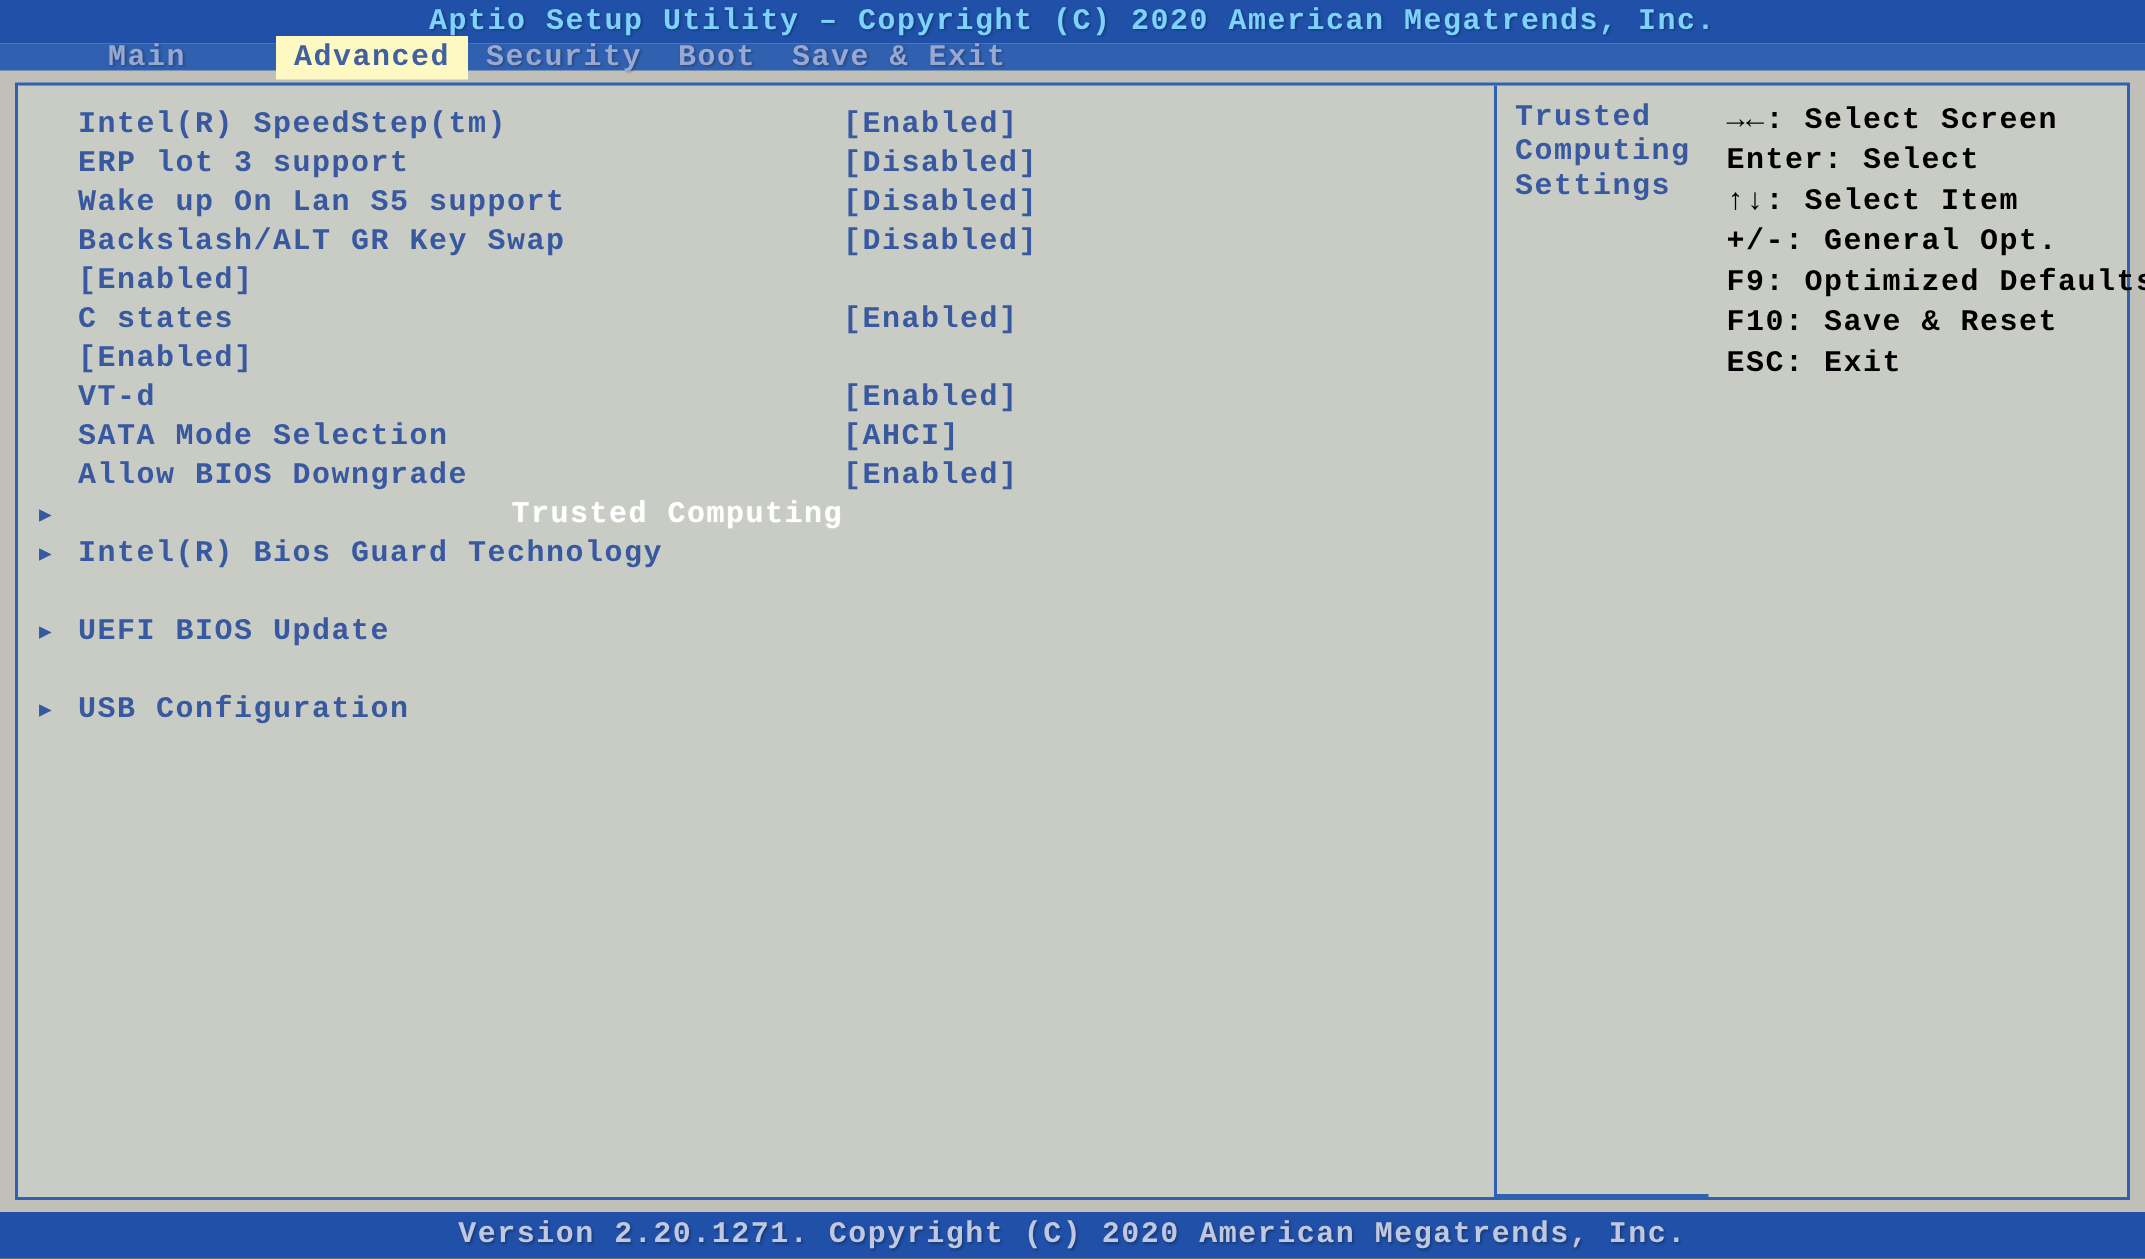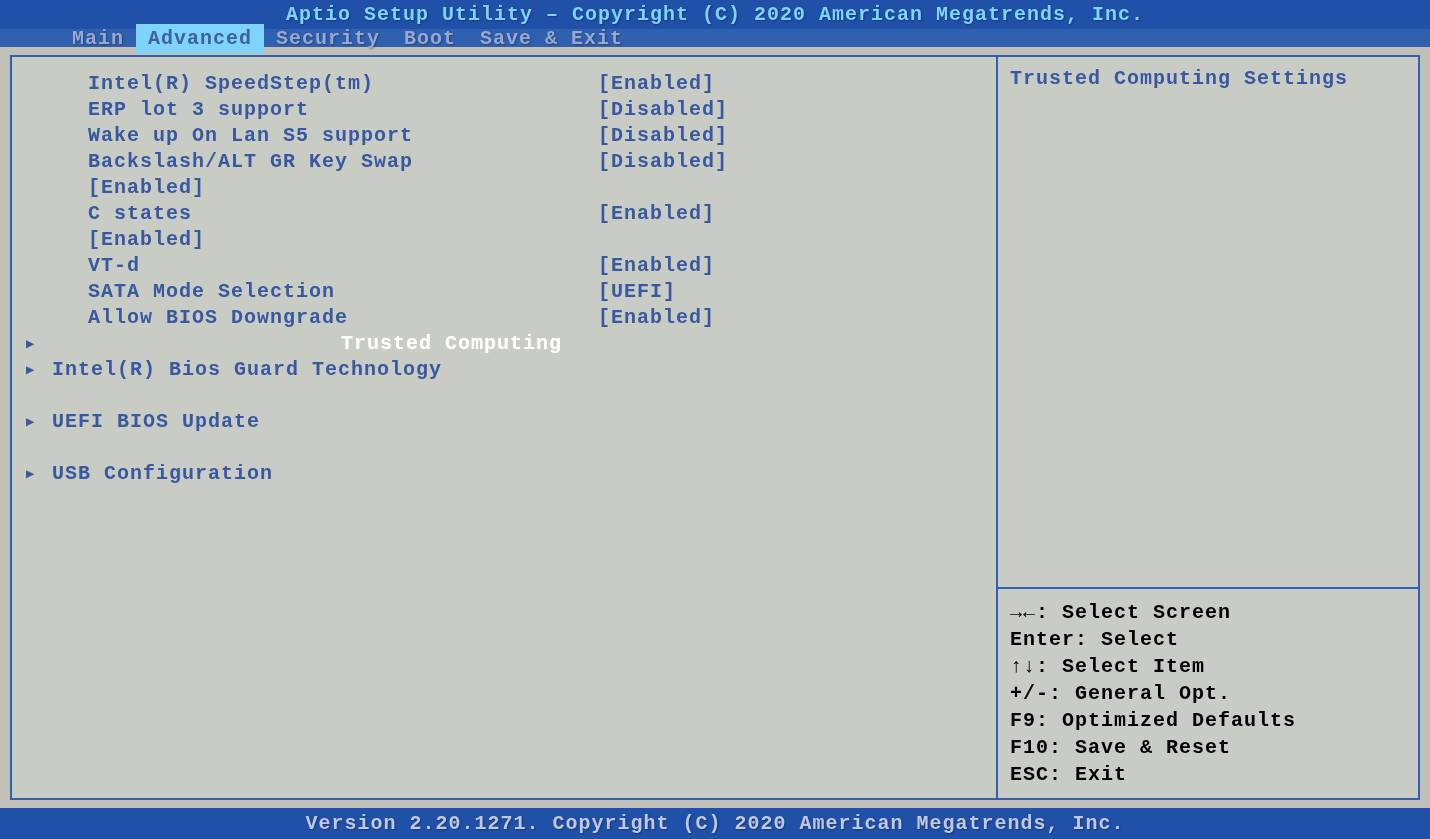--- a/index.html
+++ b/index.html
@@ -38,59 +38,58 @@
       height: 18px;
       align-items: center;
     }
     .tab {
       padding: 3px 12px;
       color: #98a8d0;
       text-shadow: 1px 1px 2px rgba(0,0,0,0.3);
       cursor: pointer;
     }
     .tab.active {
-      background: #7dd3fc;
+      background: #fef9c3;
       color: #4060a0;
       text-shadow: none;
+      margin-left: 48px;
     }
     .main-area {
       flex: 1;
       display: flex;
       margin: 8px 10px;
       border: 2px solid #3060b0;
       background: #c8ccc4;
     }
     .left-panel {
       flex: 1;
       padding: 14px 10px 14px 40px;
       border-right: 2px solid #3060b0;
     }
     .right-panel {
       width: 420px;
       display: flex;
-      flex-direction: column;
     }
     .help-text {
       flex: 1;
       padding: 10px 12px;
       color: #3858a0;
       border-bottom: 2px solid #3060b0;
     }
     .legend-area {
       padding: 10px 12px;
       color: #000000;
       line-height: 1.35;
     }
     .setting-row {
       display: flex;
       color: #3858a0;
       line-height: 1.3;
       margin-bottom: 0;
       position: relative;
-      margin-left: 36px;
     }
     .setting-label {
       width: 510px;
     }
     .setting-value {
       flex: 1;
     }
     .submenu-row {
       display: flex;
       color: #3858a0;
@@ -164,21 +163,21 @@
       </div>
       <div class="setting-row">
         <span class="setting-value">[Enabled]</span>
       </div>
       <div class="setting-row">
         <span class="setting-label">VT-d</span>
         <span class="setting-value">[Enabled]</span>
       </div>
       <div class="setting-row">
         <span class="setting-label">SATA Mode Selection</span>
-        <span class="setting-value">[UEFI]</span>
+        <span class="setting-value">[AHCI]</span>
       </div>
       <div class="setting-row">
         <span class="setting-label">Allow BIOS Downgrade</span>
         <span class="setting-value">[Enabled]</span>
       </div>
       <div class="submenu-row selected">
         <span class="arrow-marker">▶</span>
         <span class="setting-label">Trusted Computing</span>
       </div>
       <div class="submenu-row">

